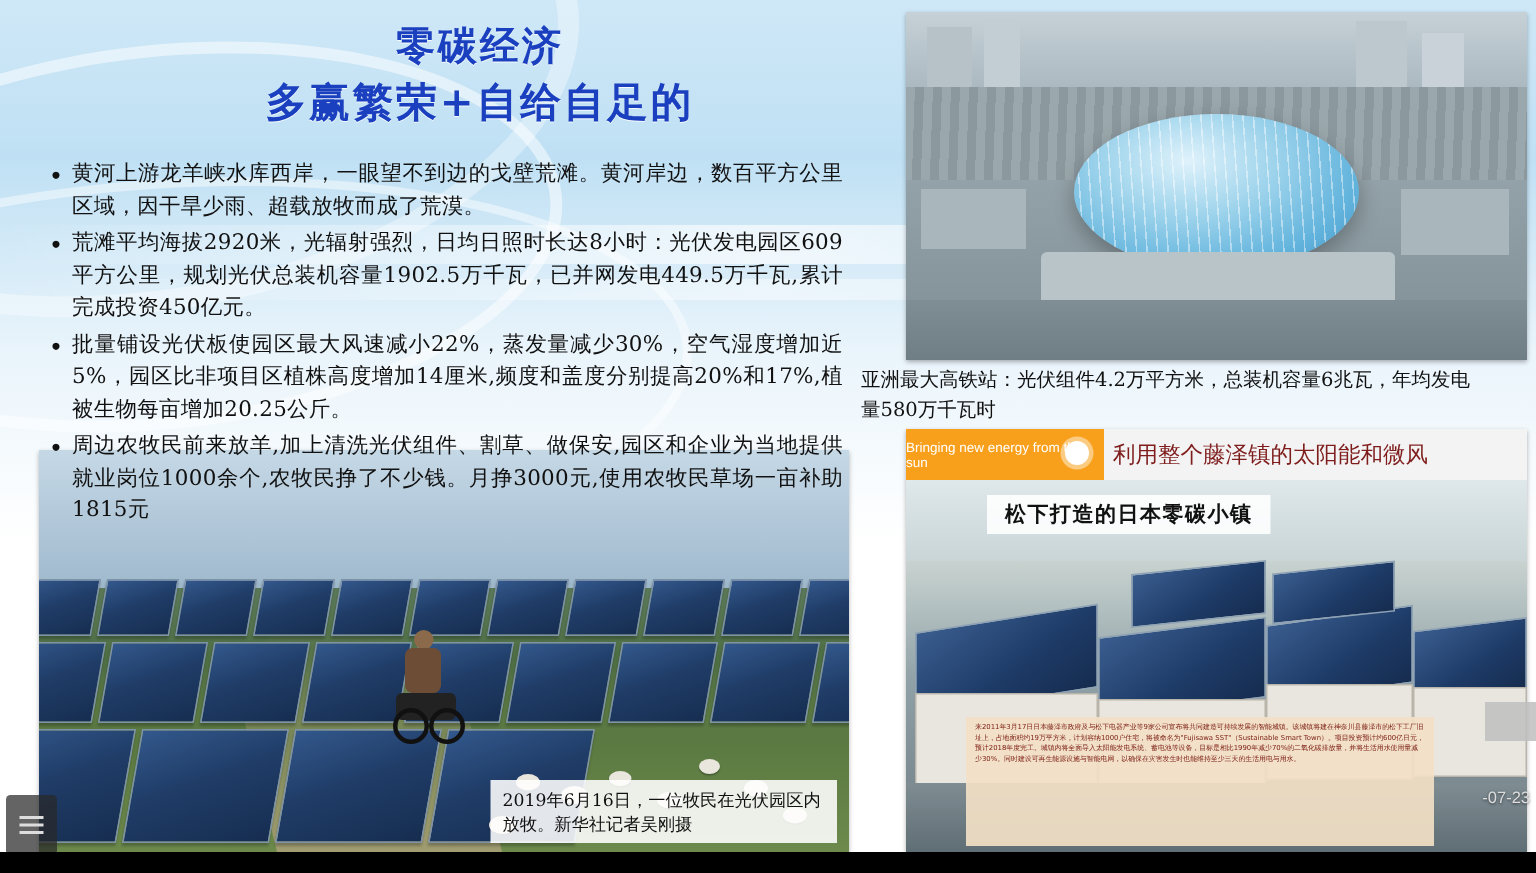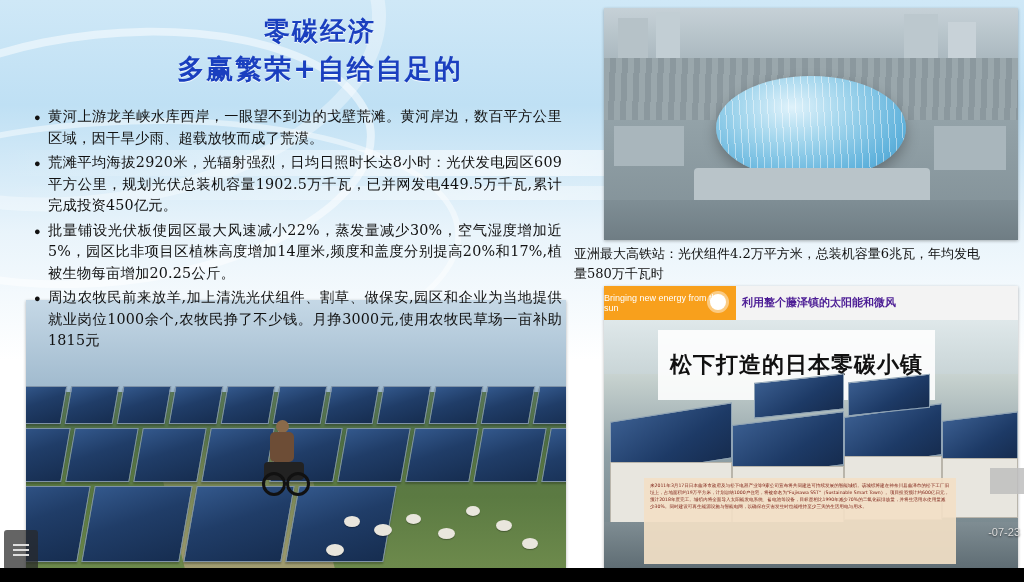--- a/index.html
+++ b/index.html
@@ -191,34 +191,34 @@
     color:#fff; font-size: 9px; font-family:"Liberation Sans", sans-serif;
     position: relative;
   }
   .rb-logo .sun {
     position:absolute; right: 10px; top: 8px; width:16px; height:16px; border-radius:50%;
     background:#fff; box-shadow: 0 0 0 3px rgba(255,255,255,0.45);
   }
   .rb-headline {
     position:absolute; left: 138px; top: 4px; right: 2px;
     font-family: "DejaVu Serif", serif;
-    font-weight: bold;
-    font-size: 11px;
-    color: #4c1d95;
+    font-weight: normal;
+    font-size: 15px;
+    color: #7f1d1d;
     line-height: 26px;
     white-space: nowrap;
   }
   .rb-sub {
     position: absolute;
     left: 54px; top: 44px;
     background: rgba(255,255,255,0.88);
-    padding: 20px 12px;
+    padding: 4px 12px;
     font-family: "DejaVu Serif", serif;
     font-weight: bold;
-    font-size: 22px;
+    font-size: 14px;
     color: #111;
     letter-spacing: 1px;
   }
   .rb-textbox {
     position: absolute;
     left: 40px; bottom: 4px; width: 300px;
     background: rgba(242,224,198,0.92);
     padding: 4px 6px;
     font-family: "DejaVu Sans", sans-serif;
     font-size: 4.6px;
@@ -357,20 +357,21 @@
     <div class="sheep" style="left:496px; top:238px; width:16px; height:11px;"></div>
 
     <div class="rider">
       <div style="position:absolute;left:14px;top:0;width:13px;height:13px;border-radius:50%;background:#8a6a4a;"></div>
       <div style="position:absolute;left:8px;top:12px;width:24px;height:30px;background:#6d4d36;border-radius:5px;"></div>
       <div style="position:absolute;left:2px;top:42px;width:40px;height:18px;background:#222;border-radius:4px;"></div>
       <div style="position:absolute;left:0px;top:52px;width:18px;height:18px;border-radius:50%;border:3px solid #111;"></div>
       <div style="position:absolute;left:24px;top:52px;width:18px;height:18px;border-radius:50%;border:3px solid #111;"></div>
     </div>
 
+    <div class="caption-box">2019年6月16日，一位牧民在光伏园区内放牧。新华社记者吴刚摄</div>
   </div>
 
   <div class="photo-rt">
     <div style="position:absolute;left:0;top:0;right:0;height:52px;background:linear-gradient(180deg,#c6d1d7,#aab8bf);"></div>
     <div style="position:absolute;left:14px;top:10px;width:30px;height:46px;background:#b6c2c8;"></div>
     <div style="position:absolute;left:52px;top:4px;width:24px;height:52px;background:#c2ced4;"></div>
     <div style="position:absolute;left:300px;top:6px;width:34px;height:50px;background:#bcc8ce;"></div>
     <div style="position:absolute;left:344px;top:14px;width:28px;height:42px;background:#c8d2d8;"></div>
     <div style="position:absolute;left:0;top:50px;right:0;height:64px;background:repeating-linear-gradient(92deg,#9aa7ac 0px,#9aa7ac 6px,#8b989e 6px,#8b989e 12px);"></div>
     <div style="position:absolute;left:0;top:112px;right:0;bottom:0;background:linear-gradient(180deg,#93a2a8,#7f8e95);"></div>

